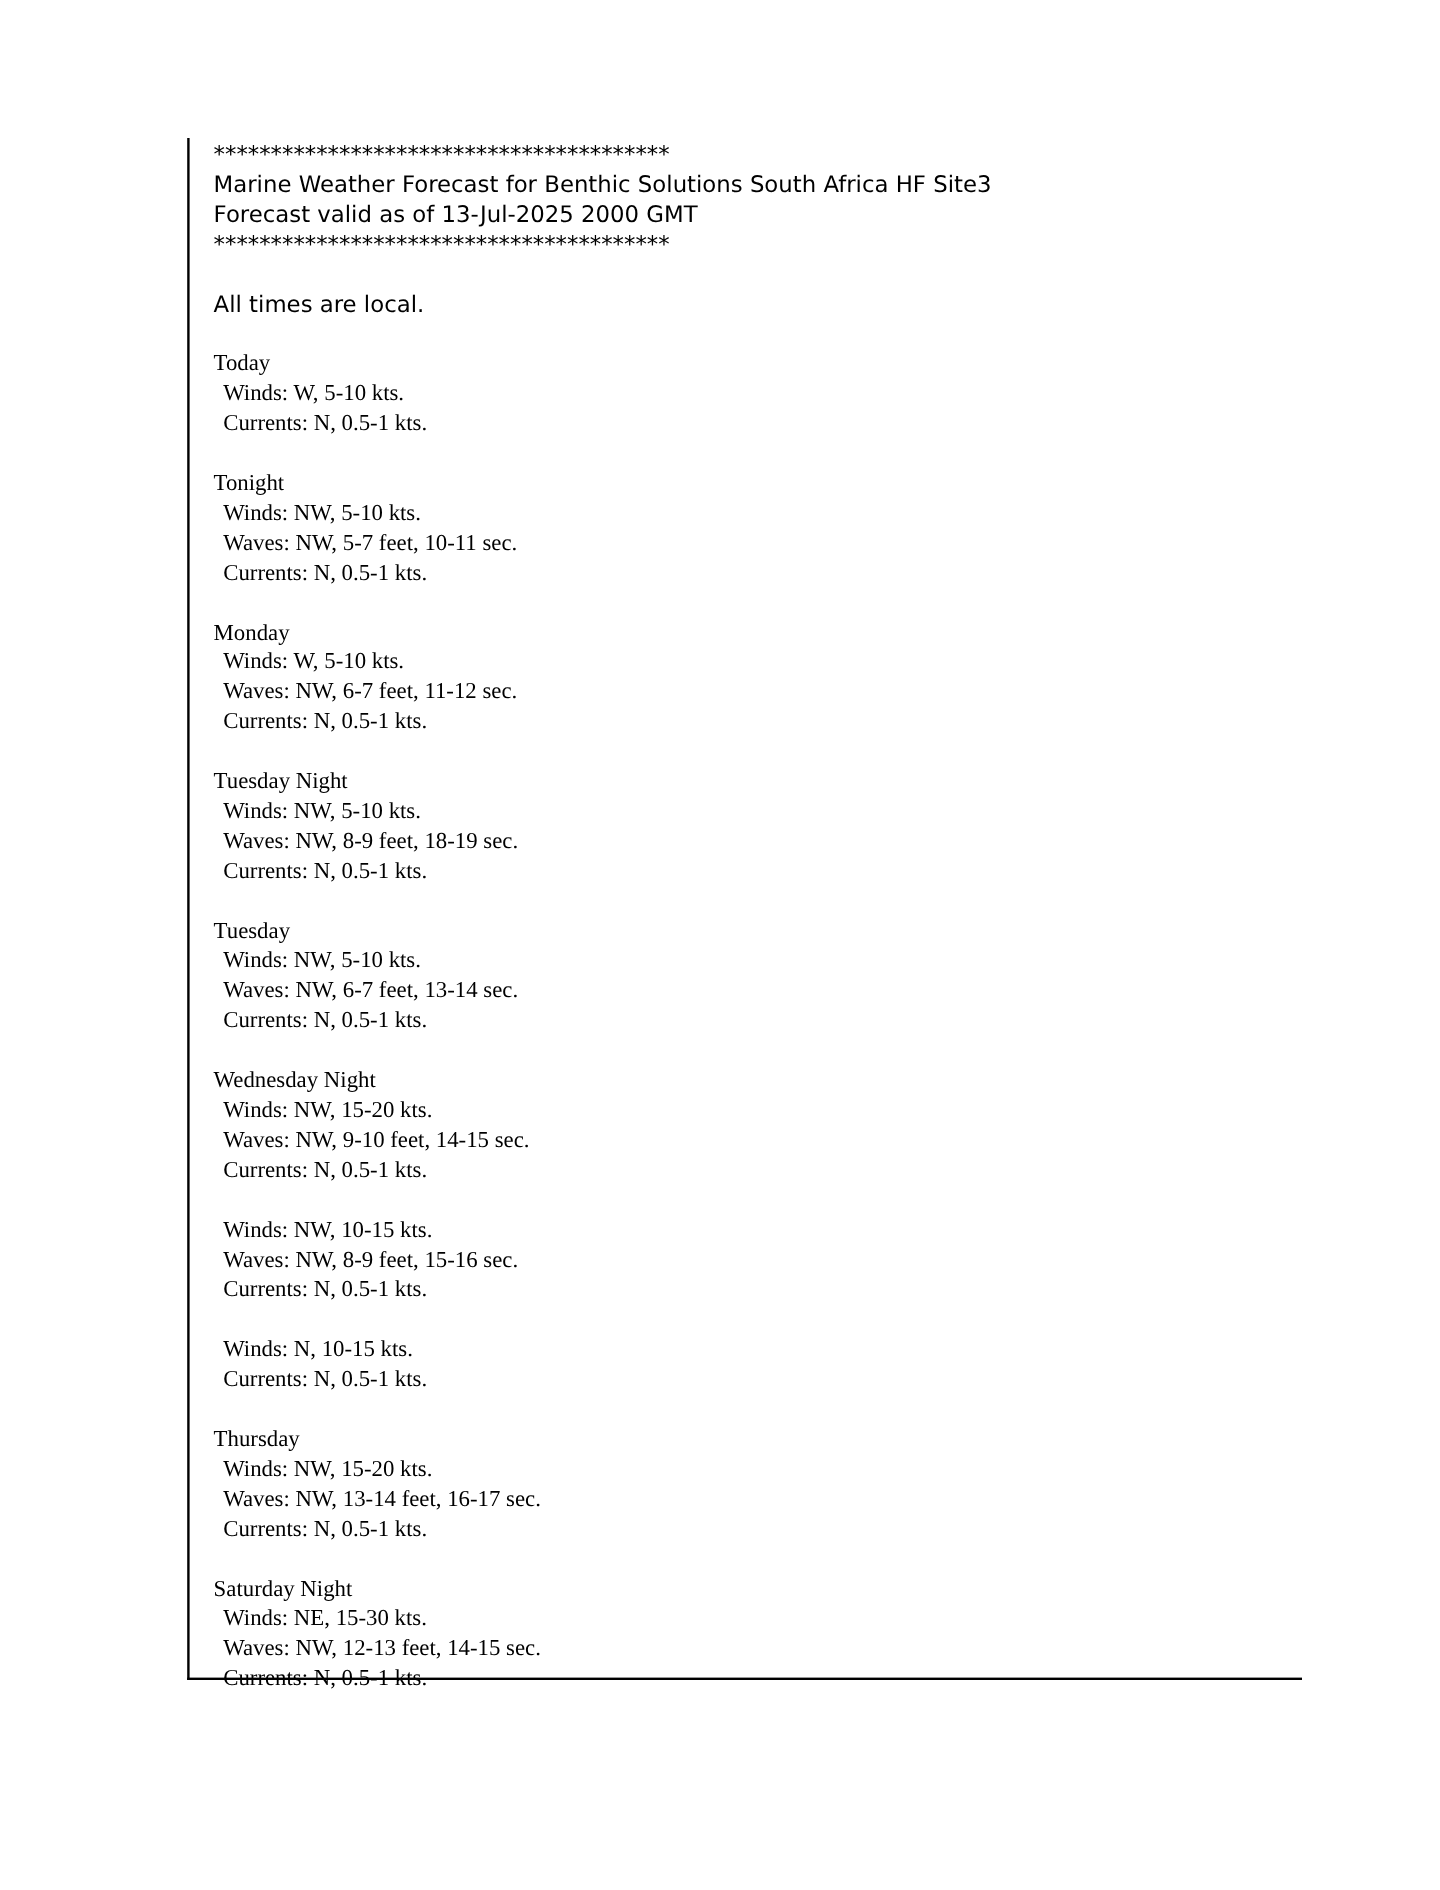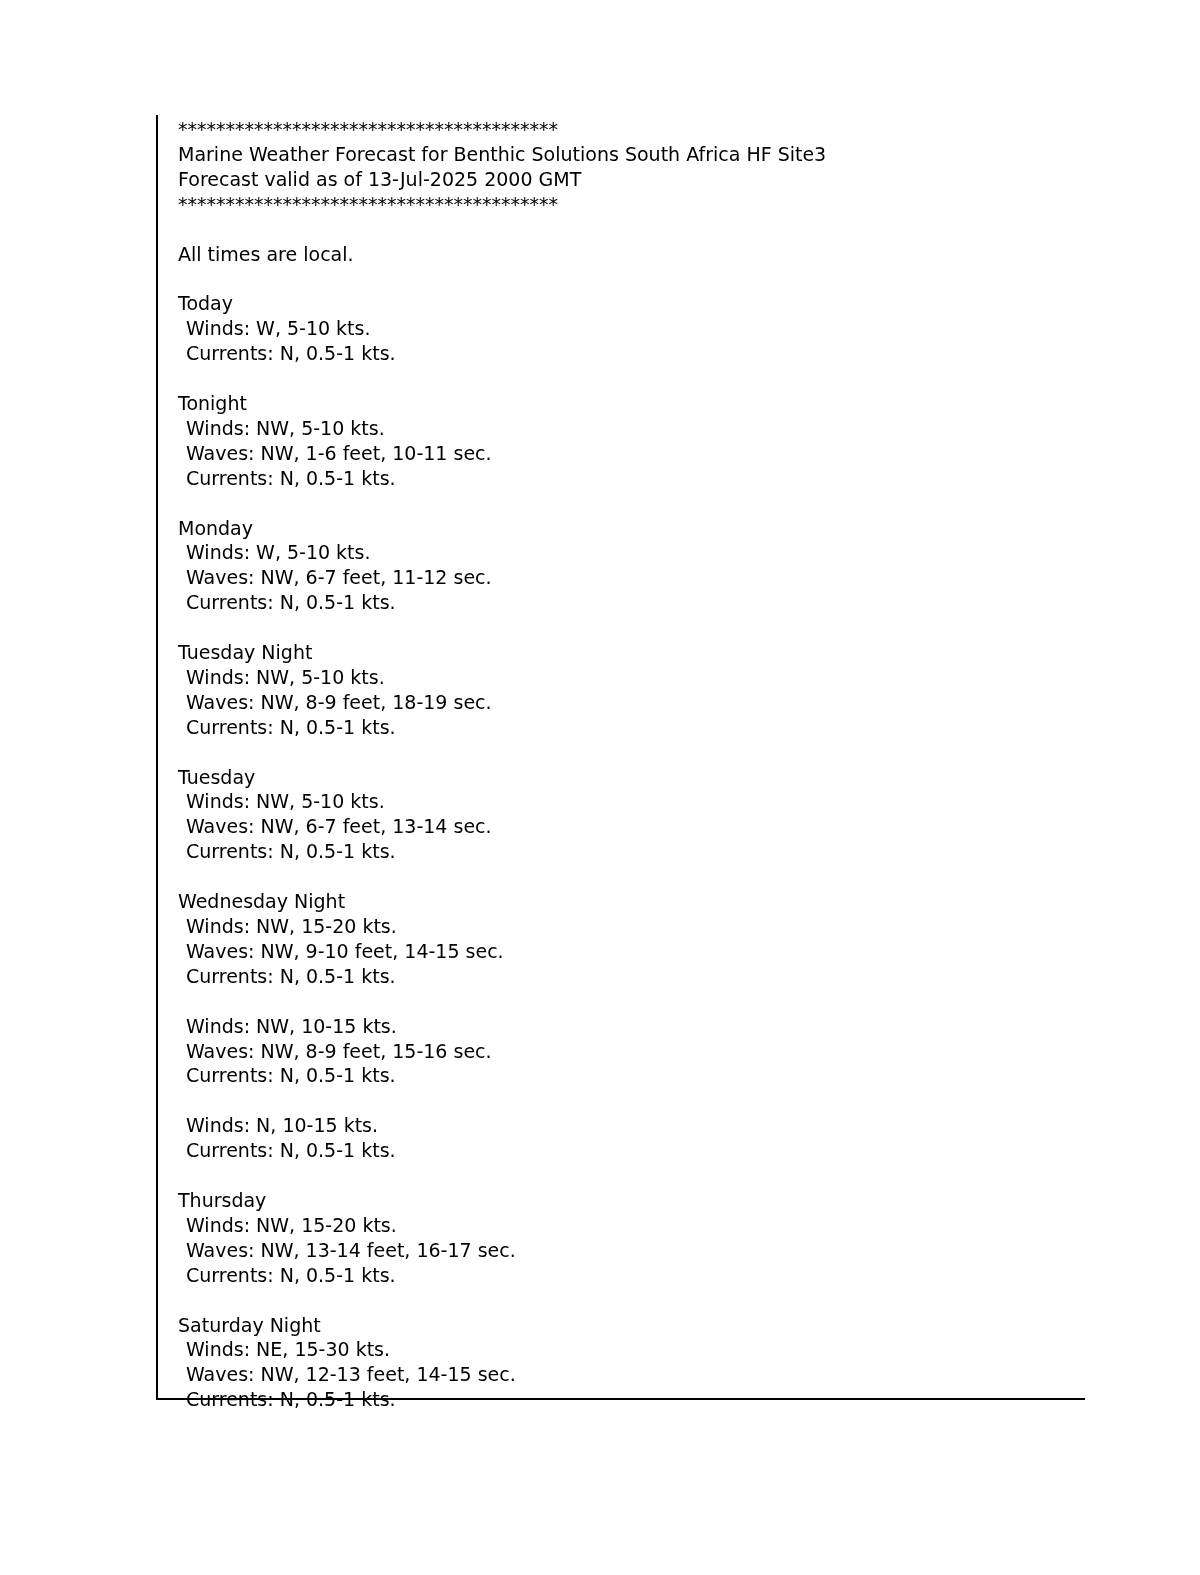--- a/index.html
+++ b/index.html
@@ -37,21 +37,21 @@
     color: var(--text-color);
     font-size: 19px;
     line-height: 24.91px;
   }
   .line {
     height: 24.91px;
     white-space: pre;
   }
   .line.blank { height: 24.91px; }
   .detail { padding-left: 8px; }
-  .section { margin-top: 24.91px; }
+  .section { margin-top: 24.91px; font-family: Liberation Serif, serif; }
 </style>
 </head>
 <body>
 
 <div class="page-border"></div>
 
 <div class="doc">
   <div class="line">****************************************</div>
   <div class="line">Marine Weather Forecast for Benthic Solutions South Africa HF Site3</div>
   <div class="line">Forecast valid as of 13-Jul-2025 2000 GMT</div>
@@ -61,21 +61,21 @@
   <div>
   <div class="section">
     <div class="line day">Today</div>
     <div class="line detail">Winds: W, 5-10 kts.</div>
     <div class="line detail">Currents: N, 0.5-1 kts.</div>
   </div>
 
   <div class="section">
     <div class="line day">Tonight</div>
     <div class="line detail">Winds: NW, 5-10 kts.</div>
-    <div class="line detail">Waves: NW, 1-6 feet, 10-11 sec.</div>
+    <div class="line detail">Waves: NW, 5-7 feet, 10-11 sec.</div>
     <div class="line detail">Currents: N, 0.5-1 kts.</div>
   </div>
 
   <div class="section">
     <div class="line day">Monday</div>
     <div class="line detail">Winds: W, 5-10 kts.</div>
     <div class="line detail">Waves: NW, 6-7 feet, 11-12 sec.</div>
     <div class="line detail">Currents: N, 0.5-1 kts.</div>
   </div>
 

